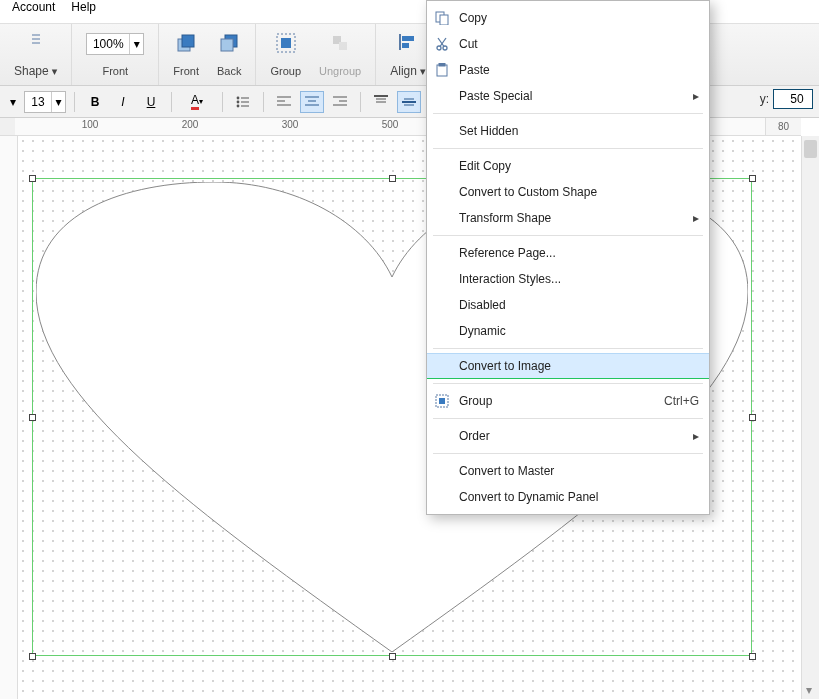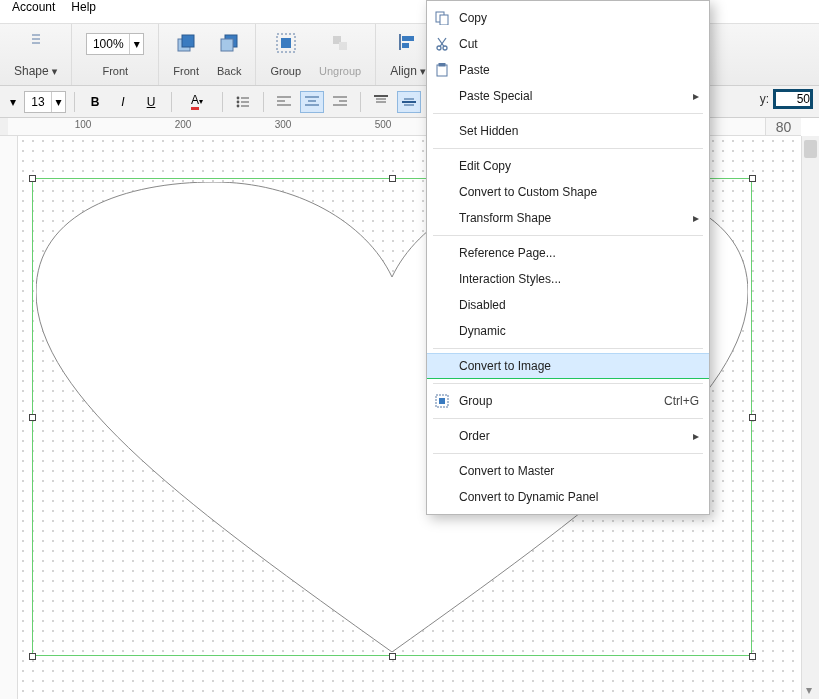--- a/index.html
+++ b/index.html
@@ -15,40 +15,40 @@
 .zoom-box input{width:42px;border:none;text-align:center;height:20px}
 .zoom-box .dd{width:14px;height:20px;border-left:1px solid #ccc;display:flex;align-items:center;justify-content:center}
 .toolbar2{height:32px;background:#f2f2f2;border-bottom:1px solid #d0d0d0;display:flex;align-items:center;padding:0 6px;gap:4px}
 .font-size-box{display:flex;align-items:center;border:1px solid #bbb;background:#fff;height:22px}
 .font-size-box input{width:26px;border:none;text-align:center;height:20px}
 .font-size-box .dd{width:14px;height:20px;border-left:1px solid #ccc;display:flex;align-items:center;justify-content:center}
 .btn,.icon-btn{width:24px;height:22px;display:flex;align-items:center;justify-content:center;border:1px solid transparent;cursor:default}
 .btn.active,.icon-btn.active{border:1px solid #8fb8e0;background:#d6e8fb}
 .sep{width:1px;height:20px;background:#ccc;margin:0 4px}
 .workspace{position:relative;height:calc(699px - 24px - 62px - 32px);background:#fff}
-.ruler-h{position:absolute;top:0;left:8px;right:18px;height:18px;background:#fafafa;border-bottom:1px solid #ddd}
+.ruler-h{position:absolute;top:0;left:15px;right:18px;height:18px;background:#fafafa;border-bottom:1px solid #ddd}
 .ruler-h .ticks{position:relative;height:100%}
 .ruler-h .tlabel{position:absolute;top:1px;font-size:10px;color:#666;transform:translateX(-50%)}
 .ruler-v{position:absolute;top:18px;left:0;bottom:0;width:18px;background:#fafafa;border-right:1px solid #ddd}
 .ruler-corner{position:absolute;top:0;left:0;width:18px;height:18px;background:#f0f0f0;border-right:1px solid #ddd;border-bottom:1px solid #ddd}
 .canvas{position:absolute;top:18px;left:18px;right:18px;bottom:0;background:#fff;overflow:hidden;
   background-image:
     radial-gradient(circle,#d4d4d4 0.8px,transparent 0.8px);
   background-size:10px 10px;
   background-position:0 0;
 }
 .shape-heart{position:absolute;left:18px;top:46px;width:712px;height:470px}
 .selection-box{position:absolute;left:14px;top:42px;width:720px;height:478px;border:1px solid #66d070}
 .handle{position:absolute;width:7px;height:7px;background:#fff;border:1px solid #444}
 .scroll-v{position:absolute;top:18px;right:0;bottom:0;width:18px;background:#f1f1f1;border-left:1px solid #ddd}
 .scroll-thumb{position:absolute;left:2px;right:2px;top:4px;height:18px;background:#d0d0d0;border-radius:2px}
-.right-tip{position:absolute;top:0;right:18px;width:36px;height:18px;background:#f5f5f5;text-align:center;line-height:18px;font-size:14px;color:#666;border-left:1px solid #ddd;border-bottom:1px solid #ddd}
+.right-tip{position:absolute;top:0;right:18px;width:36px;height:18px;background:#f5f5f5;text-align:center;line-height:18px;font-size:10px;color:#666;border-left:1px solid #ddd;border-bottom:1px solid #ddd}
 .y-box{position:absolute;right:0;top:0;display:flex;align-items:center;height:26px;background:transparent;padding-right:6px}
 .y-box label{font-size:12px;color:#333;margin-right:4px}
-.y-box input{width:40px;height:20px;border:3px solid #0c4a6e;text-align:right;padding-left:8px}
+.y-box input{width:40px;height:20px;border:1px solid #0c4a6e;text-align:center;padding-left:8px}
 .ctx-menu{position:absolute;top:0;left:426px;width:284px;background:#fff;border:1px solid #b8b8b8;box-shadow:4px 4px 12px rgba(0,0,0,.25);padding:4px 0;z-index:100}
 .ctx-menu .row{height:26px;display:flex;align-items:center;padding-left:32px;padding-right:10px;position:relative;cursor:default;font-size:13px;color:#222}
 .ctx-menu .row.hl{background:#d8ecff;border-top:1px solid #b5d8f7;border-bottom:1px solid #22c55e}
 .ctx-menu .div{height:1px;background:#e0e0e0;margin:4px 6px}
 .ctx-menu .ico{position:absolute;left:6px;top:4px;width:18px;height:18px;display:flex;align-items:center;justify-content:center;color:#5a7ba5}
 .ctx-menu .arrow{margin-left:auto;color:#444}
 .ctx-menu .shortcut{margin-left:auto;color:#444}
 .align-ico{width:16px;height:16px}
 svg{display:block}
 </style>

